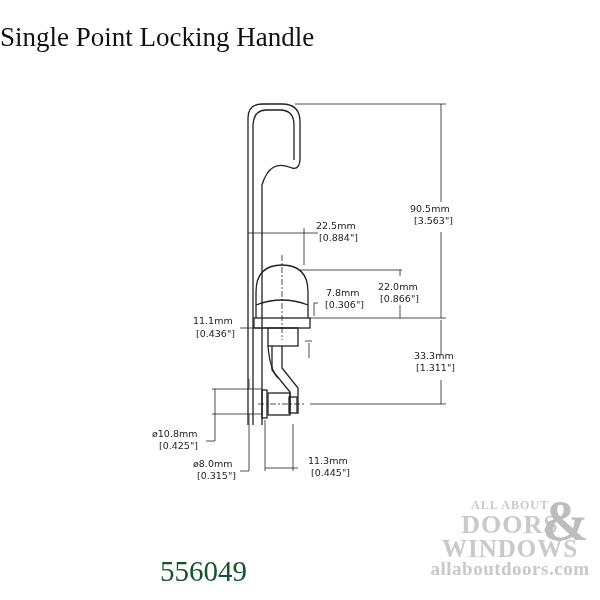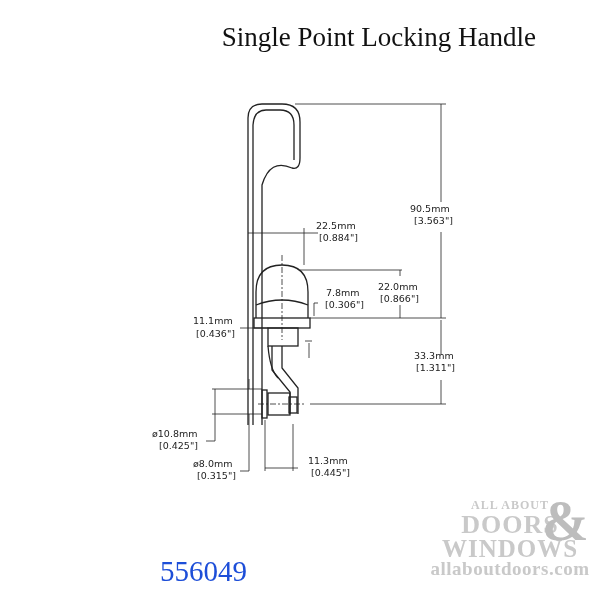--- a/index.html
+++ b/index.html
@@ -1,23 +1,23 @@
 <!DOCTYPE html>
 <html><head>
 <meta charset="utf-8">
 <style>
   html, body { margin: 0; padding: 0; background: #ffffff; }
   body { width: 600px; height: 600px; position: relative; overflow: hidden; }
   .title {
-    position: absolute; left: 0; top: 22px; width: 536px; text-align: right;
+    position: absolute; left: 0; top: 22px; width: 536px; text-align: left;
     font-family: "Liberation Serif", "DejaVu Serif", serif; font-size: 27px; color: #111;
   }
   .part-number {
     position: absolute; left: 160px; top: 555px;
-    font-family: "Liberation Serif", "DejaVu Serif", serif; font-size: 29px; color: #1d4ed8;
+    font-family: "Liberation Serif", "DejaVu Serif", serif; font-size: 29px; color: #14532d;
   }
   svg.drawing { position: absolute; left: 0; top: 0; }
   .dim { font-family: "DejaVu Sans", sans-serif; font-size: 9.5px; fill: #222; }
   .logo { position: absolute; left: 424px; top: 497px; width: 172px; text-align: center; color: #c9c9c9;
           font-family: "Liberation Serif", "DejaVu Serif", serif; font-weight: bold; }
   .logo .l1 { font-size: 12px; letter-spacing: 1px; line-height: 16px; }
   .logo .l2 { font-size: 26px; line-height: 24px; letter-spacing: 1px; }
   .logo .l3 { font-size: 25px; line-height: 24px; letter-spacing: 1px; }
   .logo .l4 { font-size: 19px; line-height: 16px; letter-spacing: 0.5px; }
   .logo .amp { position: absolute; left: 118px; top: -8px; font-size: 56px; color: #bdbdbd; font-weight: bold; }

